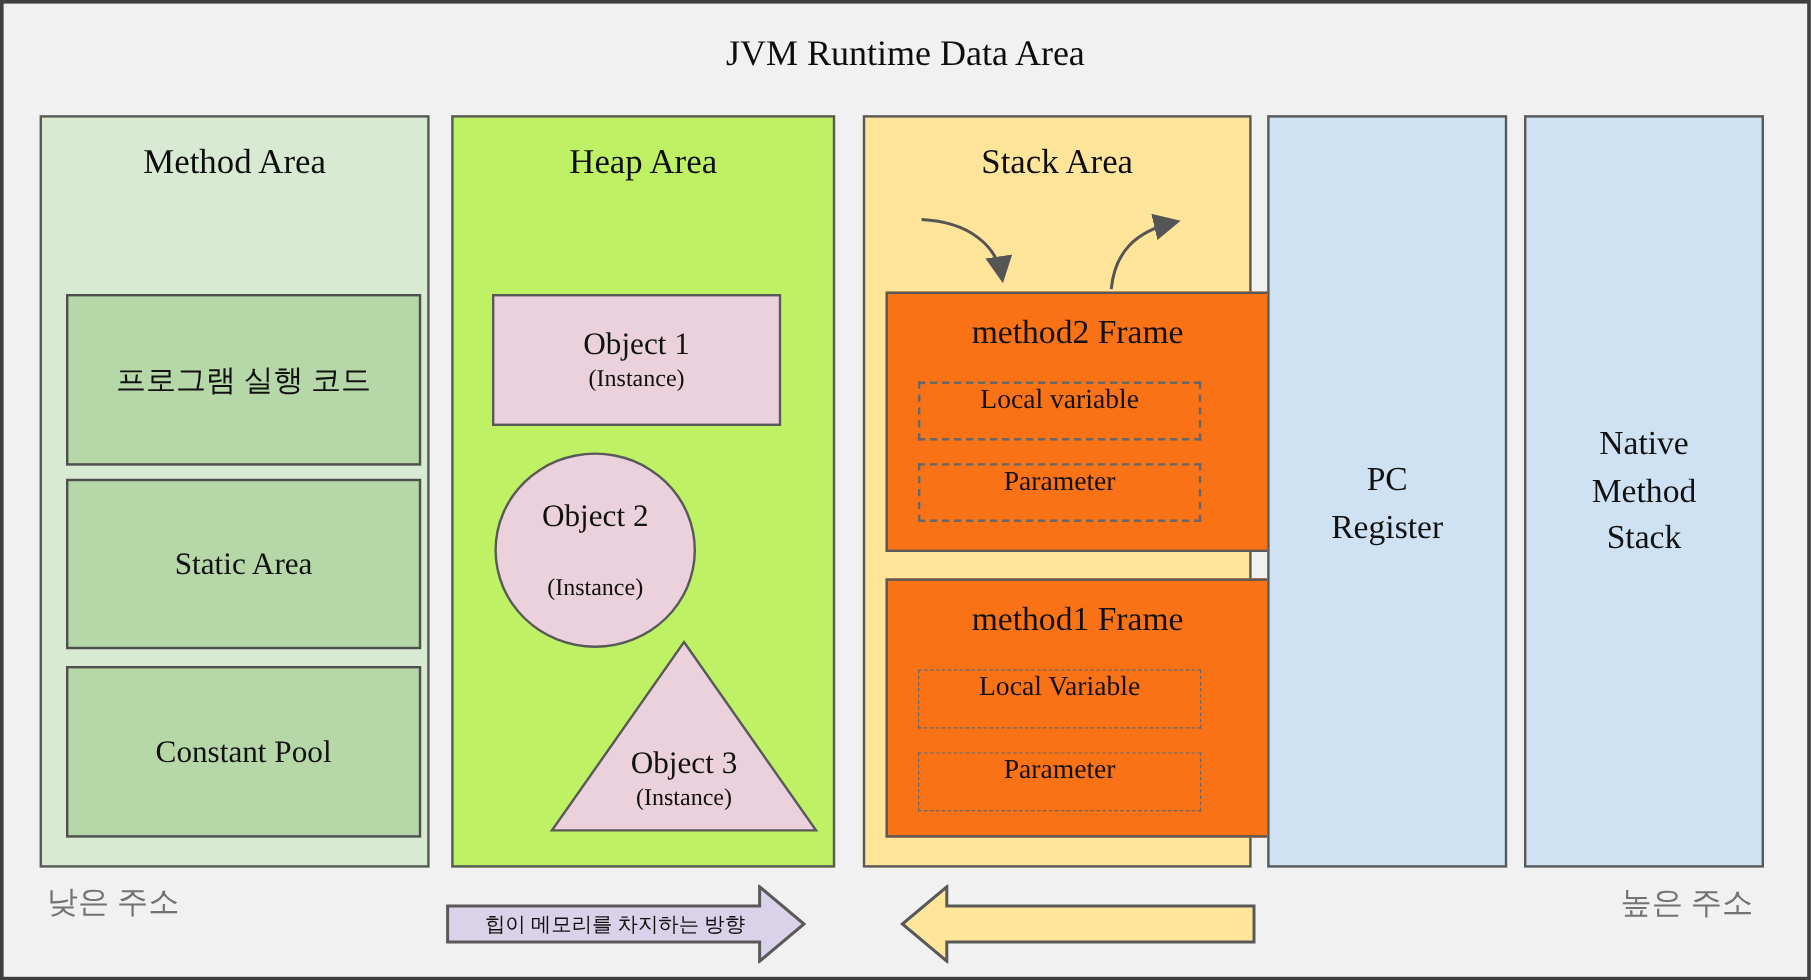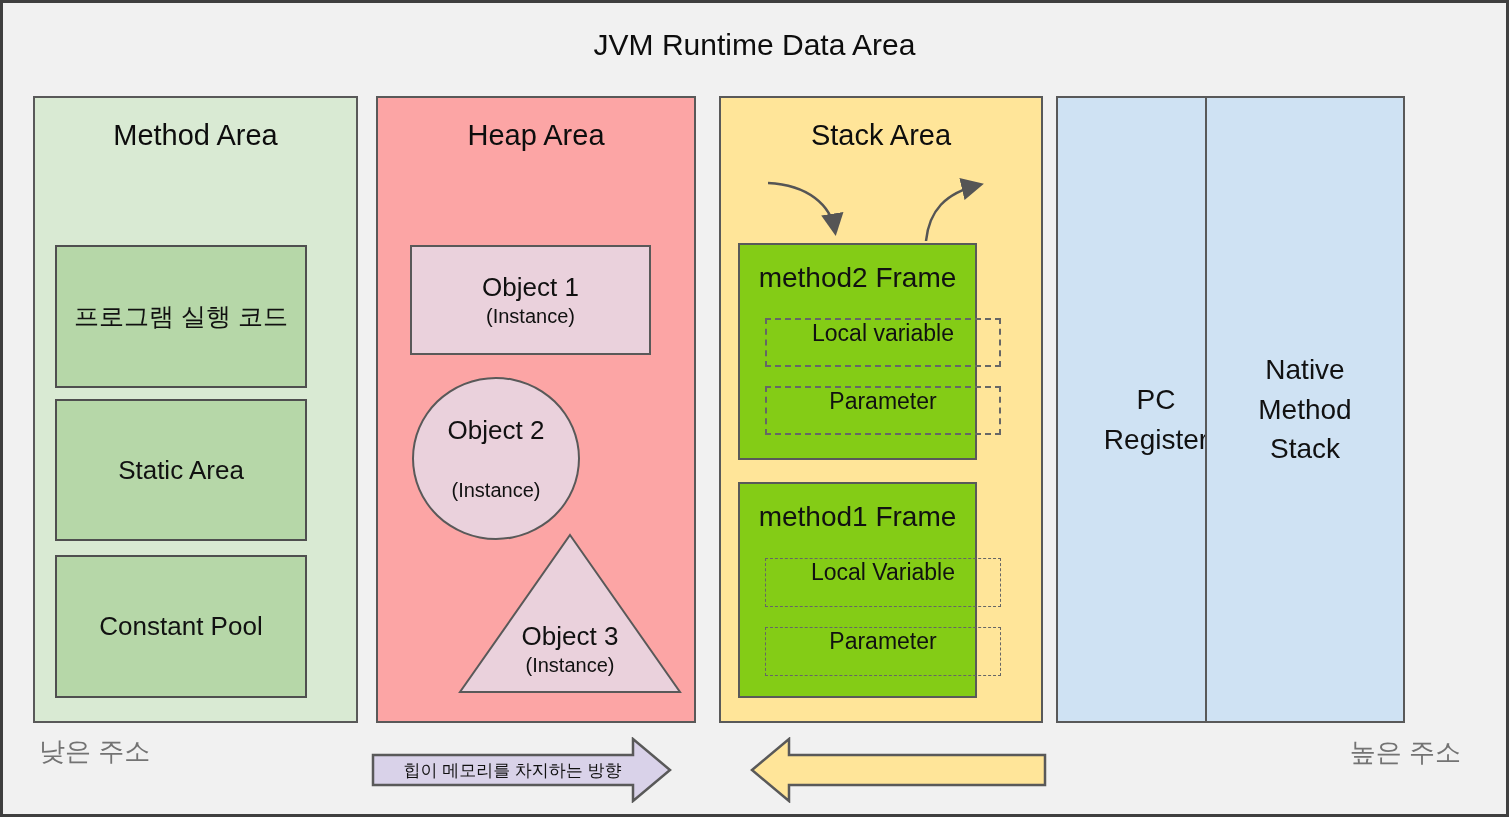--- a/index.html
+++ b/index.html
@@ -8,20 +8,21 @@
     background: #ffffff;
     color: #111111;
   }
   .canvas {
     position: relative;
     width: 1509px;
     height: 817px;
     background: #f1f1f1;
     border: 3px solid #3f3f3f;
     overflow: hidden;
+    font-family: Liberation Serif, serif;
   }
   .diagram-title {
     position: absolute;
     top: 25px;
     left: 0;
     width: 100%;
     text-align: center;
     font-size: 30px;
     color: #0d0d0d;
   }
@@ -32,45 +33,45 @@
     border: 2px solid #595959;
   }
   .col-title {
     padding-top: 21px;
     width: 100%;
     text-align: center;
     font-size: 29px;
     color: #0d0d0d;
   }
   .method-area { left: 30px;  width: 325px; background: #d9ead3; }
-  .heap-area   { left: 373px; width: 320px; background: #fca5a5; }
+  .heap-area   { left: 373px; width: 320px; background: #bef264; }
   .stack-area  { left: 716px; width: 324px; background: #ffe599; }
   .pc-register { left: 1053px; width: 200px; background: #cfe2f3; }
-  .native-method-stack { left: 1202px; width: 200px; background: #cfe2f3; }
+  .native-method-stack { left: 1267px; width: 200px; background: #cfe2f3; }
 
   .center-label-col {
     position: absolute;
     inset: 0;
     display: flex;
     align-items: center;
     justify-content: center;
   }
   .center-label-col span {
     display: block;
     text-align: center;
     font-size: 28px;
     line-height: 1.42;
   }
   .pc-register .center-label-col span { width: 130px; margin-top: 20px; }
   .native-method-stack .center-label-col span { width: 150px; }
 
   .green-box {
     position: absolute;
     left: 20px;
-    width: 252px;
+    width: 296px;
     background: #b6d7a8;
     border: 2px solid #4f4f4f;
     display: flex;
     align-items: center;
     justify-content: center;
     font-size: 26px;
   }
   .gb-1 { top: 147px; height: 143px; font-size: 25px; }
   .gb-2 { top: 301px; height: 142px; }
   .gb-3 { top: 457px; height: 143px; }
@@ -93,22 +94,22 @@
     position: absolute;
     left: 92px;
     top: 522px;
     width: 200px;
     text-align: center;
   }
 
   .stack-frame {
     position: absolute;
     left: 17px;
-    width: 239px;
-    background: #84cc16;
+    width: 320px;
+    background: #f97316;
     border: 2px solid #595959;
   }
   .frame-m2 { top: 145px; height: 217px; }
   .frame-m1 { top: 384px; height: 216px; }
   .frame-title {
     margin-top: 17px;
     width: 100%;
     text-align: center;
     font-size: 28px;
   }

